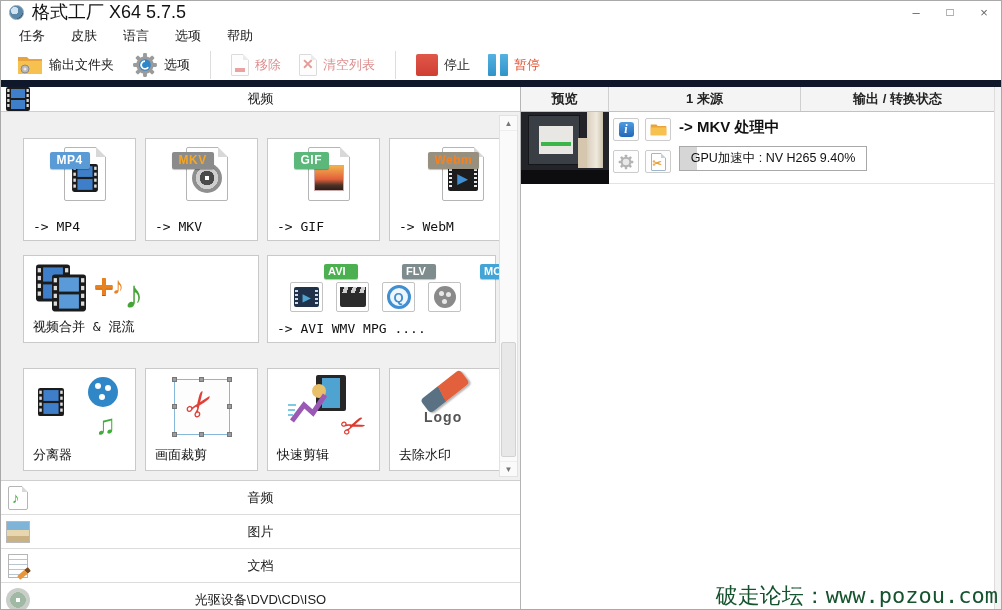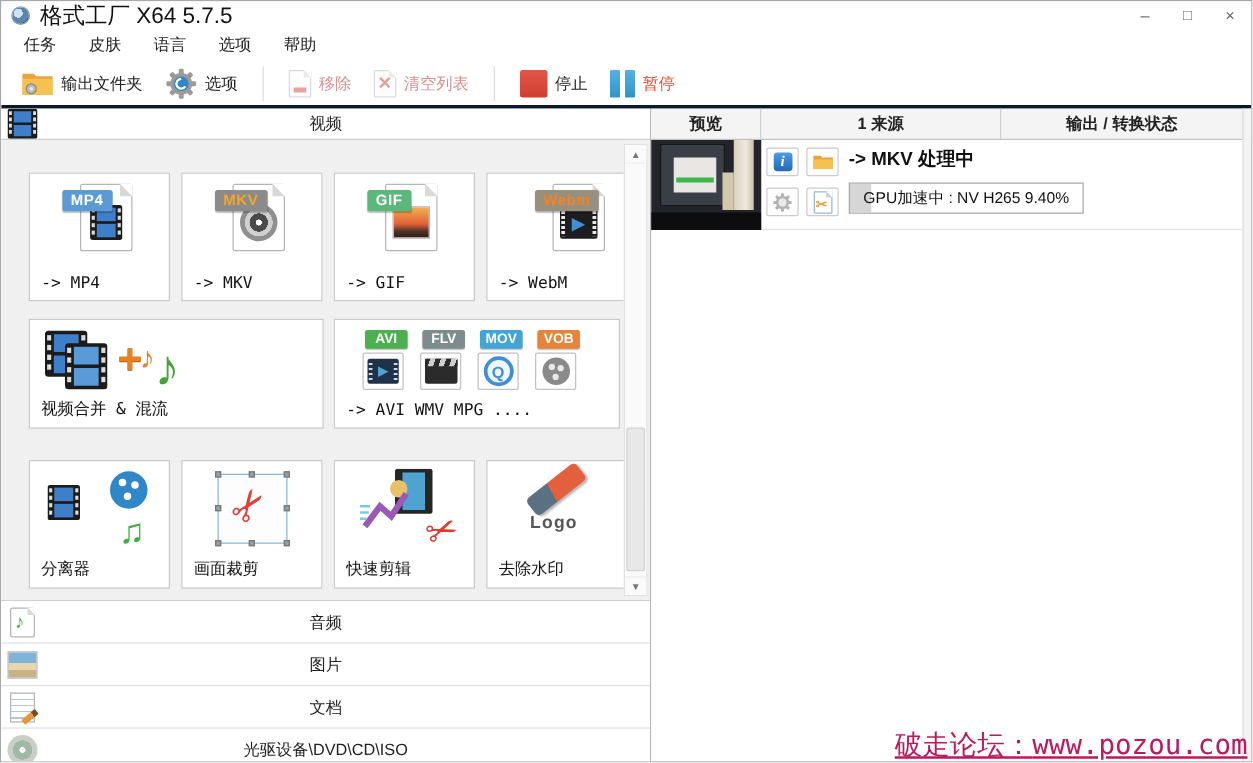--- a/index.html
+++ b/index.html
@@ -19,21 +19,21 @@
              font-size:13px; color:#666; cursor:default; }
   .win-btn.max { font-size:12px; }
 
   
   .menubar { height:26px; display:flex; align-items:center; padding-left:18px; gap:26px;
              background:#fff; font-size:13px; flex:none; }
   .menu-item { color:#222; }
 
   
   .toolbar { height:38px; display:flex; align-items:center; padding-left:12px; gap:10px;
-             border-bottom:3px solid #0f172a; background:#fff; flex:none; }
+             border-bottom:7px solid #0f172a; background:#fff; flex:none; }
   .tb-btn { display:flex; align-items:center; gap:6px; font-size:13px; padding:2px 4px; }
   .tb-btn .lbl { white-space:nowrap; }
   .tb-btn.disabled { opacity:.5; }
   .tb-btn.disabled .lbl { color:#b91c1c; }
   .tb-sep { width:1px; height:28px; background:#ddd; margin:0 6px; }
   .stop-square { width:22px; height:22px; background:linear-gradient(#e0574a,#cf3f32); border-radius:2px; }
   .pause-bars { display:flex; gap:4px; }
   .pause-bars i { display:block; width:8px; height:22px; background:linear-gradient(#55b2e2,#2f93c9); border-radius:1px; }
   .pause-lbl { color:#e25030; }
   .folder-ico { position:relative; width:26px; height:20px; }
@@ -100,22 +100,22 @@
   .merge-art { position:absolute; left:12px; top:8px; width:210px; height:52px; }
   .film-stack { position:relative; width:56px; height:52px; display:inline-block; }
   .film-stack svg:nth-child(2) { position:absolute; left:16px; top:10px; }
   .plus-glyph { color:#e8811f; font-size:34px; font-weight:bold; vertical-align:18px; margin:0 2px;
                 text-shadow:0 1px 0 #b35c10; }
   .note-big { color:#45a337; font-size:40px; font-weight:bold; vertical-align:8px; }
   .note-small { color:#e8811f; font-size:24px; font-weight:bold; vertical-align:22px; margin-left:-4px; }
 
   
   .mbadges { position:absolute; left:24px; top:8px; display:flex; gap:12px; }
-  .mbadge { min-width:34px; text-align:center; padding:1px 4px 2px; font-size:11px; font-weight:bold;
-            color:#fff; border-radius:2px; box-shadow:0 1px 1px rgba(0,0,0,.25); }
+  .mbadge { min-width:34px; text-align:left; padding:1px 4px 2px; font-size:11px; font-weight:bold;
+            color:#fff; border-radius:2px; box-shadow:0 1px 1px rgba(0,0,0,.25);margin-left:32px; }
   .mbadge.avi { background:#4caf50; } .mbadge.flv { background:#7f8c8d; }
   .mbadge.mov { background:#42a5d5; } .mbadge.vob { background:#e8833a; }
   .micons { position:absolute; left:22px; top:26px; display:flex; gap:13px; }
   .micon { width:33px; height:30px; background:#fff; border:1px solid #c2c2c2; border-radius:2px;
            display:flex; align-items:center; justify-content:center; position:relative; }
   .mi-film { width:25px; height:20px; background:#20314a; border-radius:2px; position:relative;
              display:flex; align-items:center; justify-content:center; }
   .mi-film::before, .mi-film::after { content:""; position:absolute; top:1px; bottom:1px; width:3px;
              background:repeating-linear-gradient(#20314a 0 2px, #cfd8e8 2px 4px); }
   .mi-film::before { left:1px; } .mi-film::after { right:1px; }
@@ -218,22 +218,22 @@
   .src-info { position:absolute; left:2px; bottom:6px; font-size:12.5px; color:#222; white-space:nowrap; }
 
   .out-cell { flex:1; padding:6px 0 0 6px; position:relative; }
   .out-status { font-size:15px; font-weight:bold; color:#111; white-space:nowrap; }
   .progress-box { position:relative; margin-top:9px; width:188px; height:25px; background:#fff;
                   border:1px solid #a8a8a8; overflow:hidden; }
   .progress-fill { position:absolute; left:0; top:0; bottom:0; width:9.4%; background:#d6d6d6; }
   .progress-text { position:absolute; left:0; right:0; top:0; bottom:0; display:flex; align-items:center;
                    justify-content:center; font-size:12.5px; color:#111; white-space:nowrap; }
 
-  .watermark { position:absolute; right:3px; bottom:-2px; font-size:22px; color:#be185d;
-               font-family:"Liberation Serif", serif; white-space:nowrap;text-decoration:underline; }
+  .watermark { position:absolute; right:3px; bottom:-2px; font-size:22px; color:#14532d;
+               font-family:"Liberation Serif", serif; white-space:nowrap; }
   .watermark .wm-url { font-family:"DejaVu Sans Mono", monospace; }
 </style>
 </head>
 <body>
 
 <div class="window">
 
   <div class="titlebar">
     <span class="app-ico"></span>
     <span class="title-text">格式工厂 X64 5.7.5</span>

